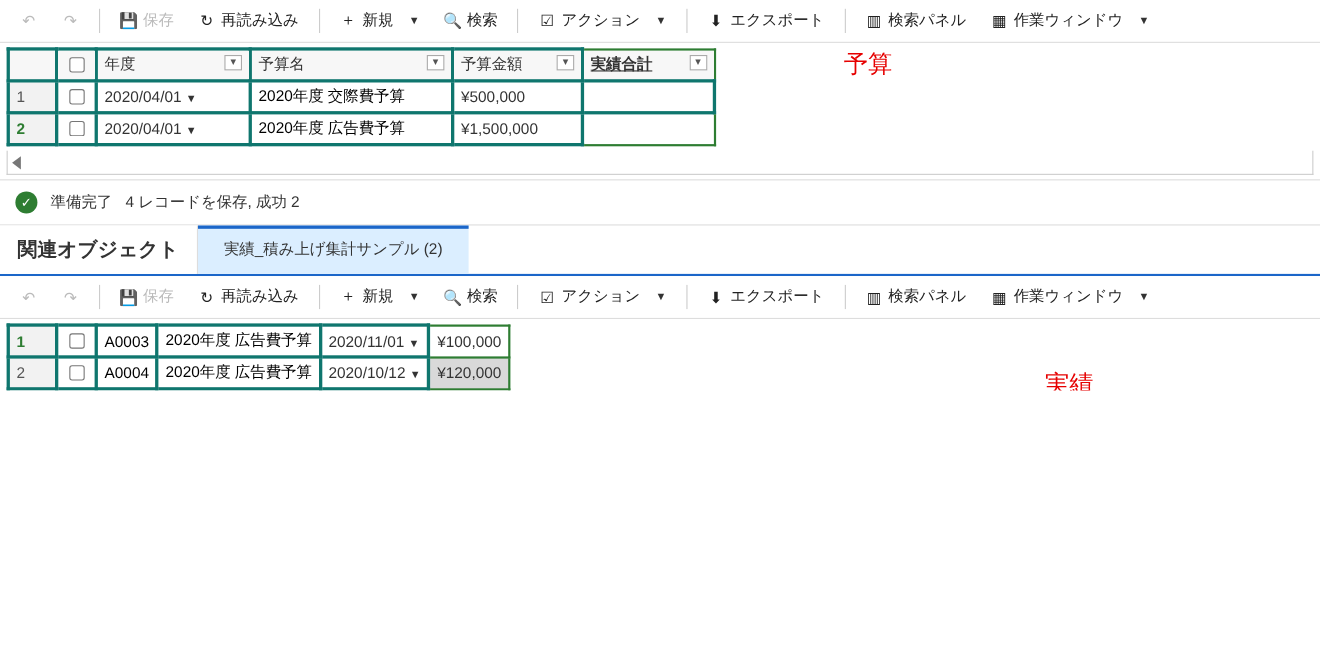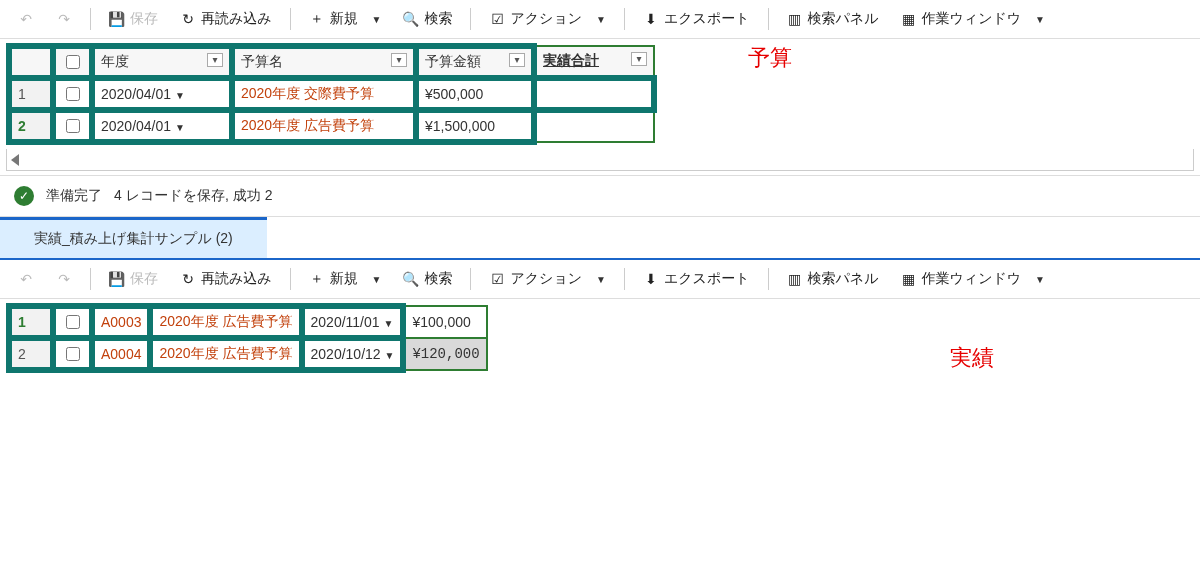--- a/index.html
+++ b/index.html
@@ -32,52 +32,52 @@
   .sep {
     width: 1px;
     height: 22px;
     background: #ccc;
     margin: 0 4px;
   }
   .icon-sm { display: inline-flex; width: 16px; height: 16px; align-items: center; justify-content: center; }
   .grid-region { padding: 4px 6px 0 6px; }
   .grid { border-collapse: collapse; }
   .grid th, .grid td {
-    border: 6px solid #0f766e;
+    border: 3px solid #0f766e;
     padding: 3px 6px;
     height: 28px;
     background: #fff;
     font-weight: normal;
     text-align: left;
     vertical-align: middle;
     white-space: nowrap;
   }
   .grid th { background: #f7f7f7; position: relative; }
   .rownum { background: #f2f2f2 !important; text-align: center; color: #555; width: 44px; }
   .corner { background: linear-gradient(135deg, #f2f2f2 0 48%, #bbb 48% 52%, #f2f2f2 52%); width:44px; }
   .chk { width: 34px; text-align: center !important; }
   .drop-ind { display:inline-block; margin-left:auto; border:1px solid #aaa; width:16px; height:14px; background:#fff; text-align:center; line-height:12px; font-size:10px; color:#555; float:right; }
-  .link { color: #c2410c; }
+  .link { color: #000000; }
   .amount { text-align: left; }
   .highlight-col { border:2px solid #2e7d32 !important;text-decoration:underline; }
   .active-row .rownum { color:#2e7d32; font-weight:bold; }
   .active-cell { border:2px solid #2e7d32 !important; background:#fff; }
   .anno { color:#e60000; font-size:22px; position:absolute; pointer-events:none; }
   .scrollstub { border:1px solid #ccc; border-top:none; height:22px; margin:4px 6px 0 6px; display:flex; align-items:center; }
   .ltri { width:0;height:0;border-top:6px solid transparent;border-bottom:6px solid transparent;border-right:8px solid #777; margin-left:4px;}
   .status { display:flex; align-items:center; gap:12px; padding:10px 14px; border-top:1px solid #ddd; border-bottom:1px solid #ddd; margin-top:4px; }
   .ok-badge { width:20px;height:20px;border-radius:50%;background:#2e7d32;display:inline-flex;align-items:center;justify-content:center;color:#fff;font-size:12px;}
   .tabbar { display:flex; align-items:stretch; border-bottom:2px solid #1b66c9; }
   .tabmain { padding:10px 16px; font-size:18px; font-weight:bold; background:#fff; border-right:1px solid #ddd; }
-  .subtab { padding:10px 34px; background:#dbeeff; border-top:3px solid #1b66c9; margin-left:0; font-size:14px; }
+  .subtab { padding:10px 24px; background:#dbeeff; border-top:3px solid #1b66c9; margin-left:0; font-size:14px; }
   .lock{font-size:12px;color:#888;margin-right:2px;}
   .caret-down { font-size:10px; color:#333; }
   .spacer { flex:1; }
   input[type=checkbox]{ width:14px;height:14px; }
-  .sel-cell { background:#d9d9d9 !important;font-family:Liberation Mono, monospace; }
+  .sel-cell { background:#d9d9d9 !important; }
 </style>
 </head>
 <body>
 
 <div class="toolbar">
   <span class="tbtn disabled">
       <span class="icon-sm">↶</span>
     </span>
   <span class="tbtn disabled">
       <span class="icon-sm">↷</span>
@@ -107,21 +107,21 @@
   <span class="sep"></span>
   <span class="tbtn">
       <span class="icon-sm">▥</span>
       <span>検索パネル</span>
     </span>
   <span class="tbtn"><span class="icon-sm">▦</span><span>作業ウィンドウ</span>&nbsp;<span class="caret-down">▼</span></span>
   <span class="spacer"></span>
 </div>
 
 <div class="grid-region" style="position:relative">
-  <span class="anno" style="left:748px; top:4px;">予算</span>
+  <span class="anno" style="left:767px; top:4px;">予算</span>
   <table class="grid">
     <tbody>
         <tr>
       <th class="corner"></th>
       <th class="chk"><input type="checkbox" style=""></th>
       <th style="width:140px"><span>年度</span><span class="drop-ind">▾</span></th>
       <th style="width:184px"><span>予算名</span><span class="drop-ind">▾</span></th>
       <th style="width:118px"><span>予算金額</span><span class="drop-ind">▾</span></th>
       <th style="width:120px" class="highlight-col"><b>実績合計</b><span class="drop-ind">▾</span></th>
     </tr>
@@ -149,20 +149,21 @@
     <span class="ltri"></span>
   </div>
 
 <div class="status">
   <span class="ok-badge">✓</span>
   <span>準備完了</span>
   <span>4 レコードを保存, 成功 2</span>
 </div>
 
 <div class="tabbar">
+  <div class="tabmain">関連オブジェクト</div>
   <div class="subtab">実績_積み上げ集計サンプル (2)</div>
 </div>
 
 <div class="toolbar">
   <span class="tbtn disabled">
       <span class="icon-sm">↶</span>
     </span>
   <span class="tbtn disabled">
       <span class="icon-sm">↷</span>
     </span>

